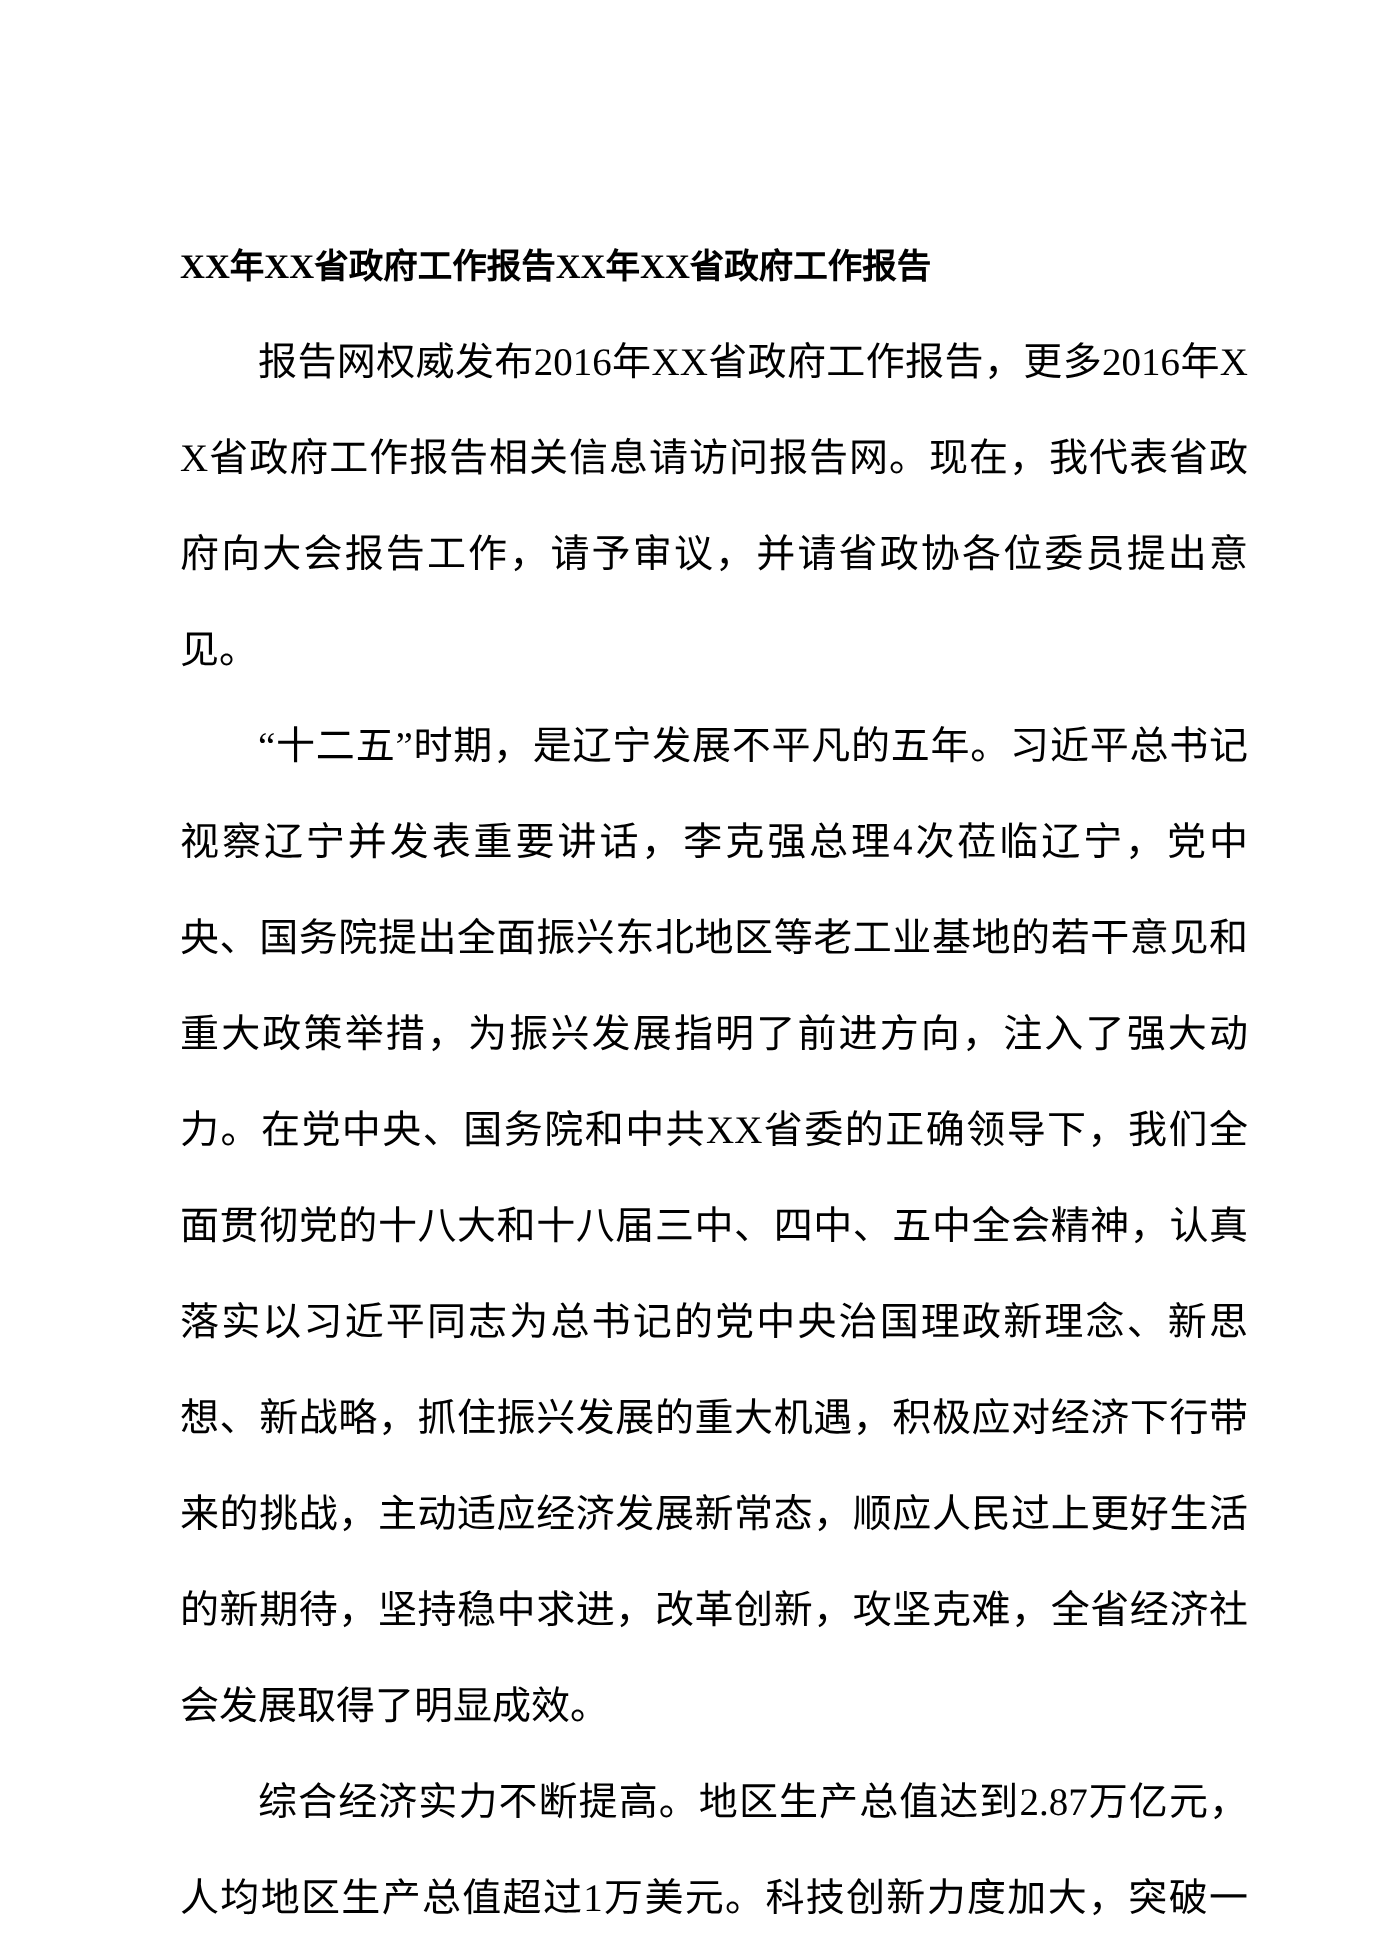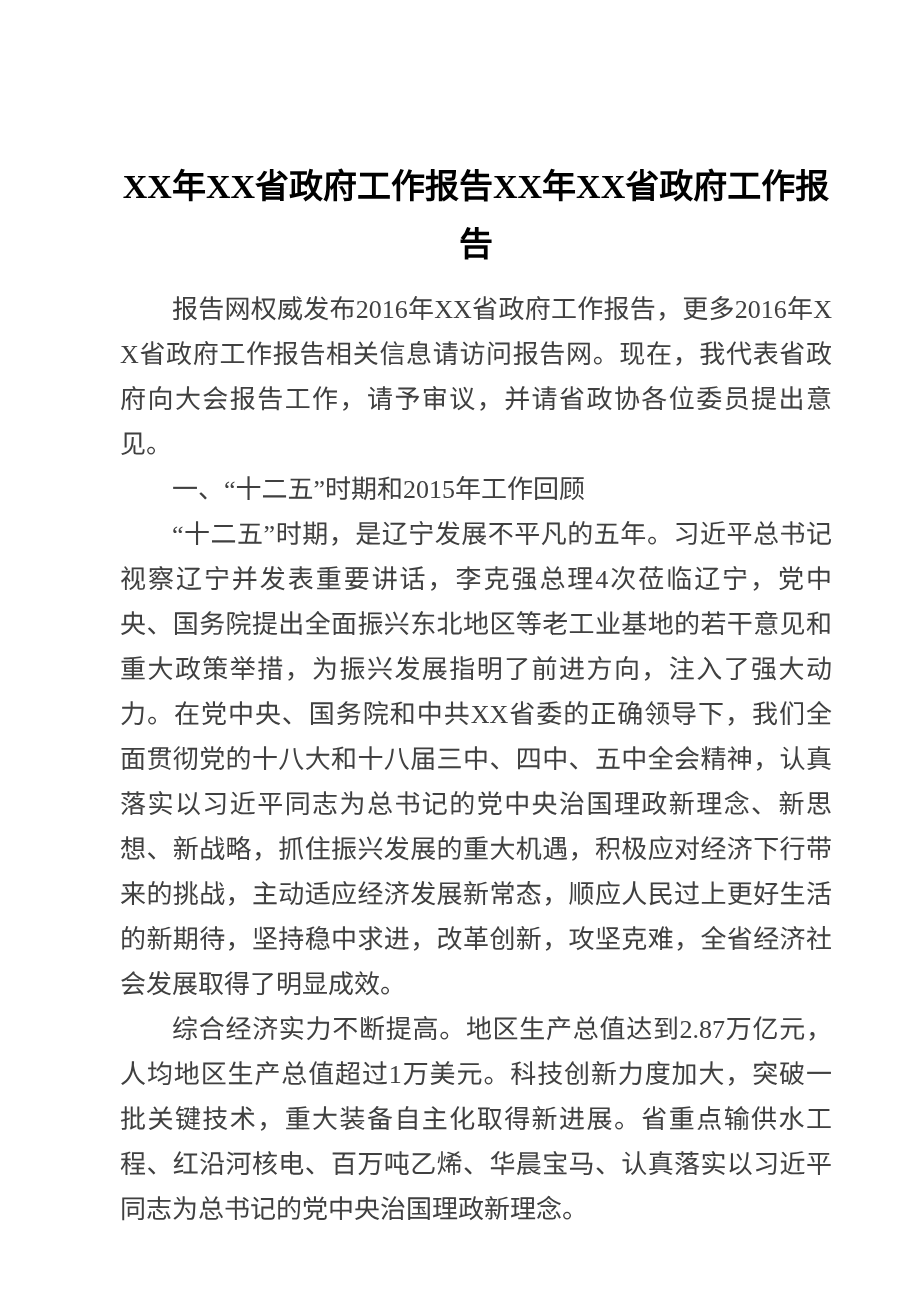--- a/index.html
+++ b/index.html
@@ -13,43 +13,41 @@
       width: 920px;
       min-height: 1302px;
       box-sizing: border-box;
       background: #ffffff;
       padding: 158px 88px 60px 120px;
       color: #000000;
       font-family: "Liberation Serif", "DejaVu Serif", serif;
     }
     .doc-title {
       margin: 0 0 12px 0;
-      font-size: 34px;
+      font-size: 23px;
       font-weight: bold;
       line-height: 1.72;
-      text-align: center;
       color: #000000;
     }
     .doc-para {
       margin: 0;
       font-size: 26px;
-      line-height: 45px;
+      line-height: 64px;
       text-align: justify;
       text-justify: inter-ideograph;
       text-indent: 2em;
-      color: #404040;
+      color: #000000;
       word-break: break-all;
     }
   </style>
 </head>
 <body>
 
 <div class="page">
   <h1 class="doc-title">XX年XX省政府工作报告XX年XX省政府工作报告</h1>
 
   <p class="doc-para">报告网权威发布2016年XX省政府工作报告，更多2016年XX省政府工作报告相关信息请访问报告网。现在，我代表省政府向大会报告工作，请予审议，并请省政协各位委员提出意见。</p>
 
-  <p class="doc-para">一、“十二五”时期和2015年工作回顾</p>
 
   <p class="doc-para">“十二五”时期，是辽宁发展不平凡的五年。习近平总书记视察辽宁并发表重要讲话，李克强总理4次莅临辽宁，党中央、国务院提出全面振兴东北地区等老工业基地的若干意见和重大政策举措，为振兴发展指明了前进方向，注入了强大动力。在党中央、国务院和中共XX省委的正确领导下，我们全面贯彻党的十八大和十八届三中、四中、五中全会精神，认真落实以习近平同志为总书记的党中央治国理政新理念、新思想、新战略，抓住振兴发展的重大机遇，积极应对经济下行带来的挑战，主动适应经济发展新常态，顺应人民过上更好生活的新期待，坚持稳中求进，改革创新，攻坚克难，全省经济社会发展取得了明显成效。</p>
 
   <p class="doc-para">综合经济实力不断提高。地区生产总值达到2.87万亿元，人均地区生产总值超过1万美元。科技创新力度加大，突破一批关键技术，重大装备自主化取得新进展。省重点输供水工程、红沿河核电、百万吨乙烯、华晨宝马、认真落实以习近平同志为总书记的党中央治国理政新理念。</p>
 </div>
 
 </body></html>

